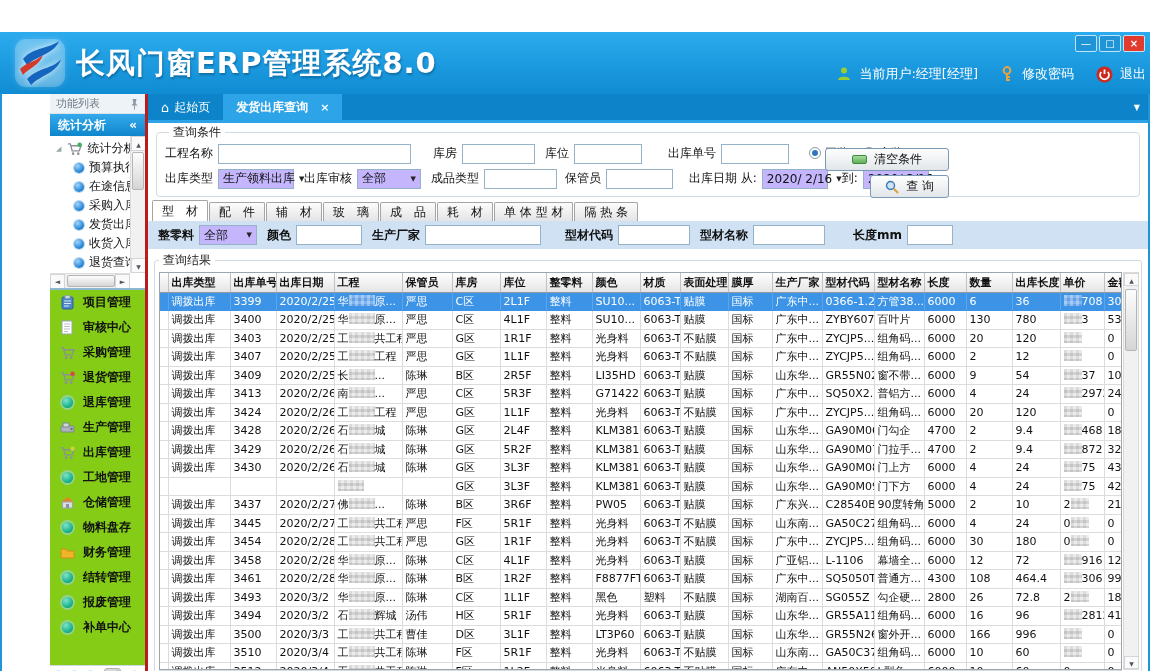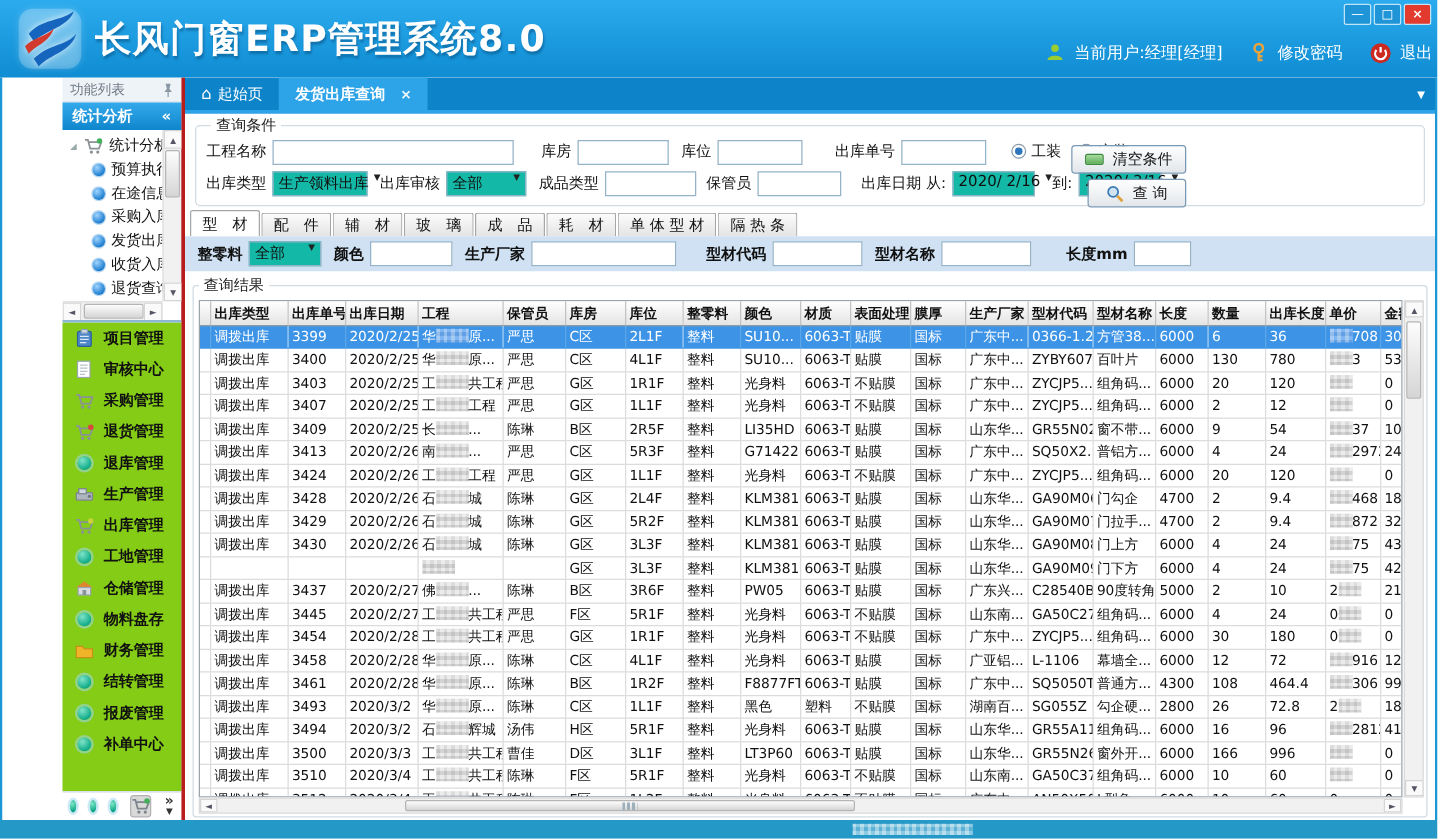--- a/index.html
+++ b/index.html
@@ -1,19 +1,19 @@
 <!DOCTYPE html>
 <html><head>
 <meta charset="utf-8">
 <style>
 *{margin:0;padding:0;box-sizing:border-box;}
 body{width:1150px;height:671px;overflow:hidden;font-family:"DejaVu Sans","Liberation Sans",sans-serif;font-size:12px;background:#fff;}
 .window{position:relative;width:1150px;height:671px;background:#fff;}
 
-.titlebar{position:relative;height:62px;background:linear-gradient(#2cabee,#0f8cd2);}
+.titlebar{position:relative;height:62px;background:linear-gradient(#2cabee,#0f8cd2);margin-top:32px;}
 .logo{position:absolute;left:14px;top:6px;width:52px;height:50px;filter:drop-shadow(0 0 3px rgba(255,255,255,.8));}
 .app-title{position:absolute;left:76px;top:12px;font-size:29px;font-weight:bold;color:#fff;letter-spacing:1px;text-shadow:1px 2px 2px rgba(8,80,130,.55);}
 .win-controls{position:absolute;top:3px;right:5px;display:flex;gap:2px;}
 .win-btn{width:22px;height:17px;border:1px solid #bfe4f7;background:#1f95d8;color:#fff;font-size:10px;line-height:15px;text-align:center;border-radius:2px;cursor:default;}
 .win-btn.close{background:#e23b2e;font-weight:bold;}
 .user-info{position:absolute;right:4px;bottom:11px;display:flex;align-items:center;gap:7px;color:#fff;font-size:13px;}
 .user-info .sep{width:8px;}
 
 .main{display:flex;height:594px;border-left:2px solid #1b96d6;border-right:2px solid #1b96d6;}
 .sidebar{width:146px;background:#fff;border-right:3px solid #b91c1c;display:flex;flex-direction:column;flex:none;padding-left:48px;}
@@ -49,25 +49,25 @@
 .home-glyph{font-size:13px;}
 .tab-overflow{position:absolute;right:8px;top:9px;color:#fff;font-size:8px;}
 
 .query-panel{border-top:3px solid #2da3e8;background:#fff;padding:1px 8px 3px;flex:none;}
 fieldset{border:1px solid #d0dbe2;border-radius:4px;}
 fieldset.qc{padding:0 8px 5px;position:relative;}
 legend{font-size:12px;color:#222;padding:0 4px;margin-left:4px;}
 .q-row{display:flex;align-items:center;height:25px;font-size:12px;color:#111;white-space:nowrap;}
 .q-row .lab{margin-right:5px;}
 .inp{border:1px solid #94b2c8;background:#fff;height:20px;font:inherit;padding:0 3px;}
-.combo{border:1px solid #94b2c8;background:#14b8a6;height:20px;display:flex;justify-content:space-between;padding:0 4px;gap:4px;}
+.combo{border:1px solid #94b2c8;background:#c4b5fd;height:20px;display:flex;align-items:center;justify-content:space-between;padding:0 4px;gap:4px;}
 .combo .arr{font-size:7px;color:#222;}
 .radio{width:12px;height:12px;border-radius:50%;border:1px solid #8a9aa8;background:#fff;display:inline-block;position:relative;margin-right:4px;vertical-align:-2px;}
 .radio.checked::after{content:"";position:absolute;left:2px;top:2px;width:6px;height:6px;border-radius:50%;background:#2f76bd;}
-.btn{position:absolute;right:190px;border:1px solid #7a99b5;background:linear-gradient(#fefefe,#e2e6ea);height:23px;display:flex;align-items:center;gap:7px;padding:0 10px;border-radius:3px;font-size:12px;color:#111;}
+.btn{position:absolute;right:190px;border:1px solid #7a99b5;background:linear-gradient(#fefefe,#e2e6ea);height:23px;display:flex;align-items:center;gap:7px;padding:0 26px;border-radius:3px;font-size:12px;color:#111;}
 .btn-clear{top:7px;}
 .btn-search{top:34px;padding:0 14px;}
 .eraser{width:15px;height:9px;background:linear-gradient(#a8dba0,#5faf58);border:1px solid #3c8a3c;border-radius:2px;}
 
 .mat-tabs{display:flex;align-items:flex-end;height:21px;padding-left:4px;background:#fff;flex:none;}
 .mtab{height:19px;line-height:18px;text-align:center;background:linear-gradient(#fcfcfc,#e4e4e4);border:1px solid #a5a5a5;border-bottom:none;margin-right:1px;font-size:12px;padding:0 9px;border-radius:2px 2px 0 0;color:#111;white-space:nowrap;}
 .mtab.active{background:#fff;height:21px;line-height:20px;position:relative;}
 .filter-bar{height:28px;background:#cfe1f2;display:flex;align-items:center;font-size:12px;font-weight:bold;color:#111;padding:0 10px;white-space:nowrap;flex:none;}
 .filter-bar .lab{margin:0 5px 0 10px;}
 .filter-bar .lab:first-child{margin-left:0;}

